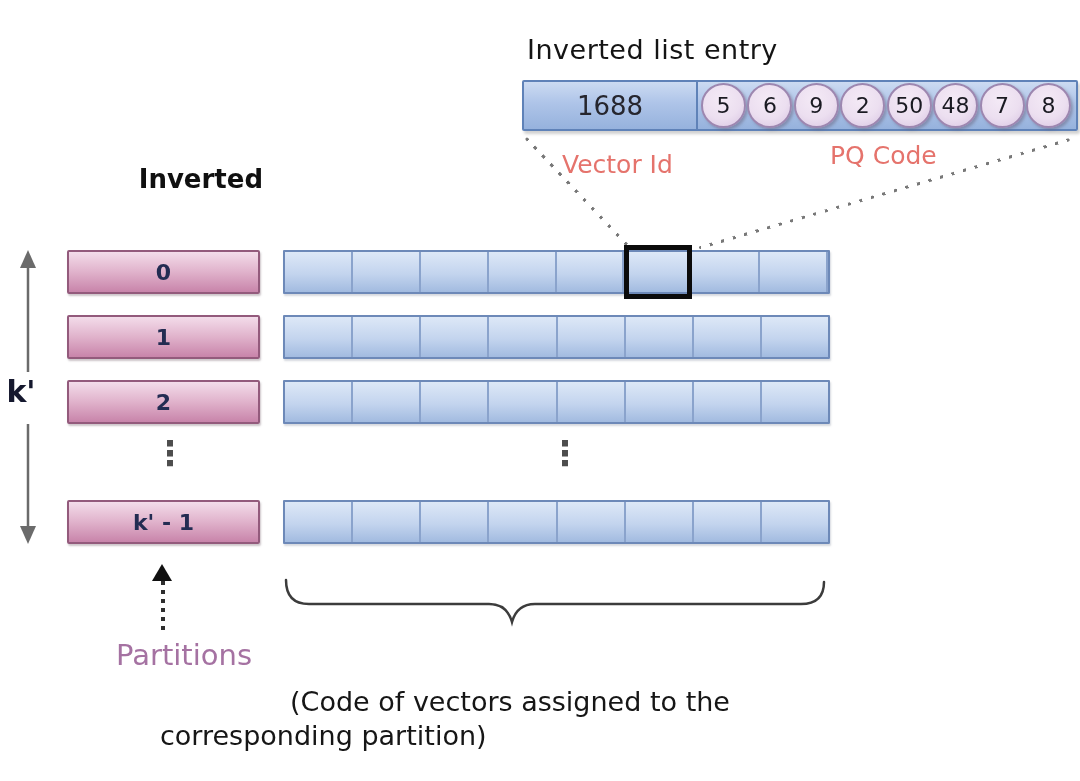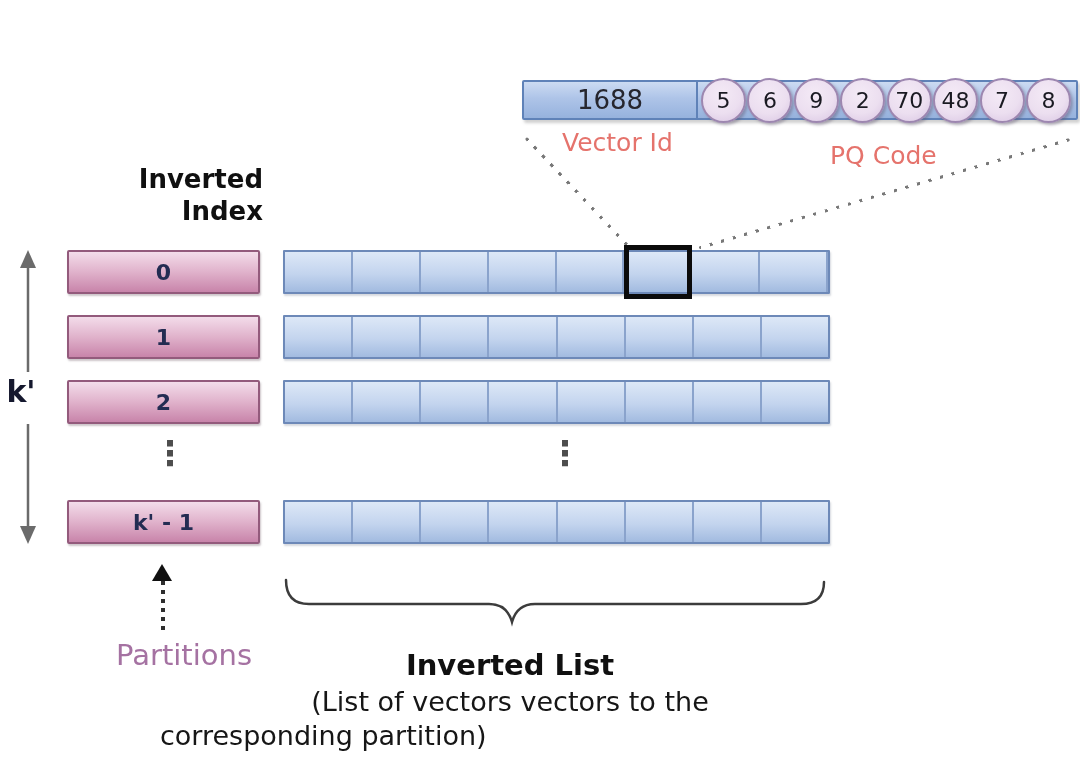--- a/index.html
+++ b/index.html
@@ -5,40 +5,40 @@
   html,body{margin:0;padding:0;background:#ffffff;}
   #canvas{
     position:relative;width:1080px;height:781px;background:#ffffff;overflow:hidden;
     font-family:"DejaVu Sans","Liberation Sans",sans-serif;color:#161616;
   }
   .abs{position:absolute;}
 
   
   #entry-title{left:527px;top:34px;font-size:27px;letter-spacing:.5px;color:#141414;}
   #entry-box{
-    left:522px;top:80px;width:556px;height:40px;box-sizing:border-box;
+    left:522px;top:80px;width:556px;height:51px;box-sizing:border-box;
     border:2px solid #5f82b8;border-radius:2px;display:flex;align-items:center;
     background:linear-gradient(180deg,#ccdbf2 0%,#aec4e8 45%,#96b2dd 100%);
     box-shadow:2px 3px 3px rgba(120,120,120,.35);
   }
   #vector-id-cell{
     width:172px;height:100%;display:flex;align-items:center;justify-content:center;
     border-right:2px solid #5f82b8;font-size:26px;color:#26262e;
   }
   #pq-cells{flex:1;display:flex;align-items:center;justify-content:space-between;padding:0 5px;}
   .pq-circle{
     width:45px;height:45px;border-radius:50%;box-sizing:border-box;flex:0 0 auto;
     border:2px solid #9d87b0;margin-left:-2px;
     background:radial-gradient(circle at 45% 35%,#f4eaf6 0%,#ecdff0 55%,#d8c4e2 100%);
     display:flex;align-items:center;justify-content:center;
     font-size:22px;font-weight:500;color:#1a1a22;
     box-shadow:2px 2px 3px rgba(100,90,115,.45);
   }
   #vector-id-label,#pq-code-label{font-size:25px;color:#e5736c;}
-  #vector-id-label{left:562px;top:128px;}
+  #vector-id-label{left:562px;top:150px;}
   #pq-code-label{left:830px;top:141px;}
 
   
   .dotline{
     height:3px;border-radius:2px;transform-origin:0 0;
     background:repeating-linear-gradient(90deg,#787878 0 3px,transparent 3px 12px);
   }
   #funnel-left{left:527px;top:137px;width:153px;transform:rotate(46.6deg);}
   #funnel-right{left:1070px;top:141px;width:386px;transform:rotate(163.7deg);}
 
@@ -81,44 +81,44 @@
   #partitions-label{left:72px;top:638px;width:180px;text-align:right;font-size:29px;color:#a572a2;}
   #list-caption-title{left:210px;top:648px;width:600px;text-align:center;font-size:29px;font-weight:bold;color:#101010;}
   #list-caption-1{left:160px;top:686px;width:700px;text-align:center;font-size:27px;color:#161616;}
   #list-caption-2{left:160px;top:720px;width:700px;font-size:27px;color:#161616;}
 </style>
 </head>
 <body>
 
 <div id="canvas">
 
+  <div class="abs" id="entry-title">Inverted list entry</div>
 
   <div class="abs" id="entry-box">
     <div id="vector-id-cell">1688</div>
     <div id="pq-cells">
         <div class="pq-circle">5</div>
         <div class="pq-circle">6</div>
         <div class="pq-circle">9</div>
         <div class="pq-circle">2</div>
-        <div class="pq-circle">70</div>
+        <div class="pq-circle">50</div>
         <div class="pq-circle">48</div>
         <div class="pq-circle">7</div>
         <div class="pq-circle">8</div>
       </div>
   </div>
 
   <div class="abs" id="vector-id-label">Vector Id</div>
   <div class="abs" id="pq-code-label">PQ Code</div>
 
   <div class="abs dotline" id="funnel-left"></div>
   <div class="abs dotline" id="funnel-right"></div>
 
   <div class="abs" id="index-title">
     <div>Inverted</div>
-    <div>Index</div>
   </div>
 
   <svg class="abs" id="k-arrow" style="left:8px;top:248px;" width="40" height="298" viewBox="0 0 40 298">
     <line x1="20" y1="14" x2="20" y2="124" stroke="#6b6b6b" stroke-width="2.5"></line>
     <line x1="20" y1="176" x2="20" y2="284" stroke="#6b6b6b" stroke-width="2.5"></line>
     <polygon points="20,2 12,20 28,20" fill="#6b6b6b"></polygon>
     <polygon points="20,296 12,278 28,278" fill="#6b6b6b"></polygon>
   </svg>
   <div class="abs" id="k-label">k'</div>
 
@@ -173,17 +173,16 @@
     </div>
 
   <div class="abs" id="part-arrow-line"></div>
   <div class="abs" id="part-arrow-head"></div>
   <div class="abs" id="partitions-label">Partitions</div>
 
   <svg class="abs" id="underbrace" style="left:283px;top:576px;" width="544" height="62" viewBox="0 0 544 62">
     <path d="M 3 4 Q 3 28 26 28 L 206 28 Q 224 28 229 46 Q 234 28 252 28 L 518 28 Q 541 28 541 6" fill="none" stroke="#3c3c3c" stroke-width="2.5" stroke-linecap="round"></path>
   </svg>
 
-  <div class="abs" id="list-caption-title">Inverted List</div>
-  <div class="abs" id="list-caption-1">(List of vectors vectors to the</div>
+  <div class="abs" id="list-caption-1">(Code of vectors assigned to the</div>
   <div class="abs" id="list-caption-2">corresponding partition)</div>
 
 </div>
 
 </body></html>

